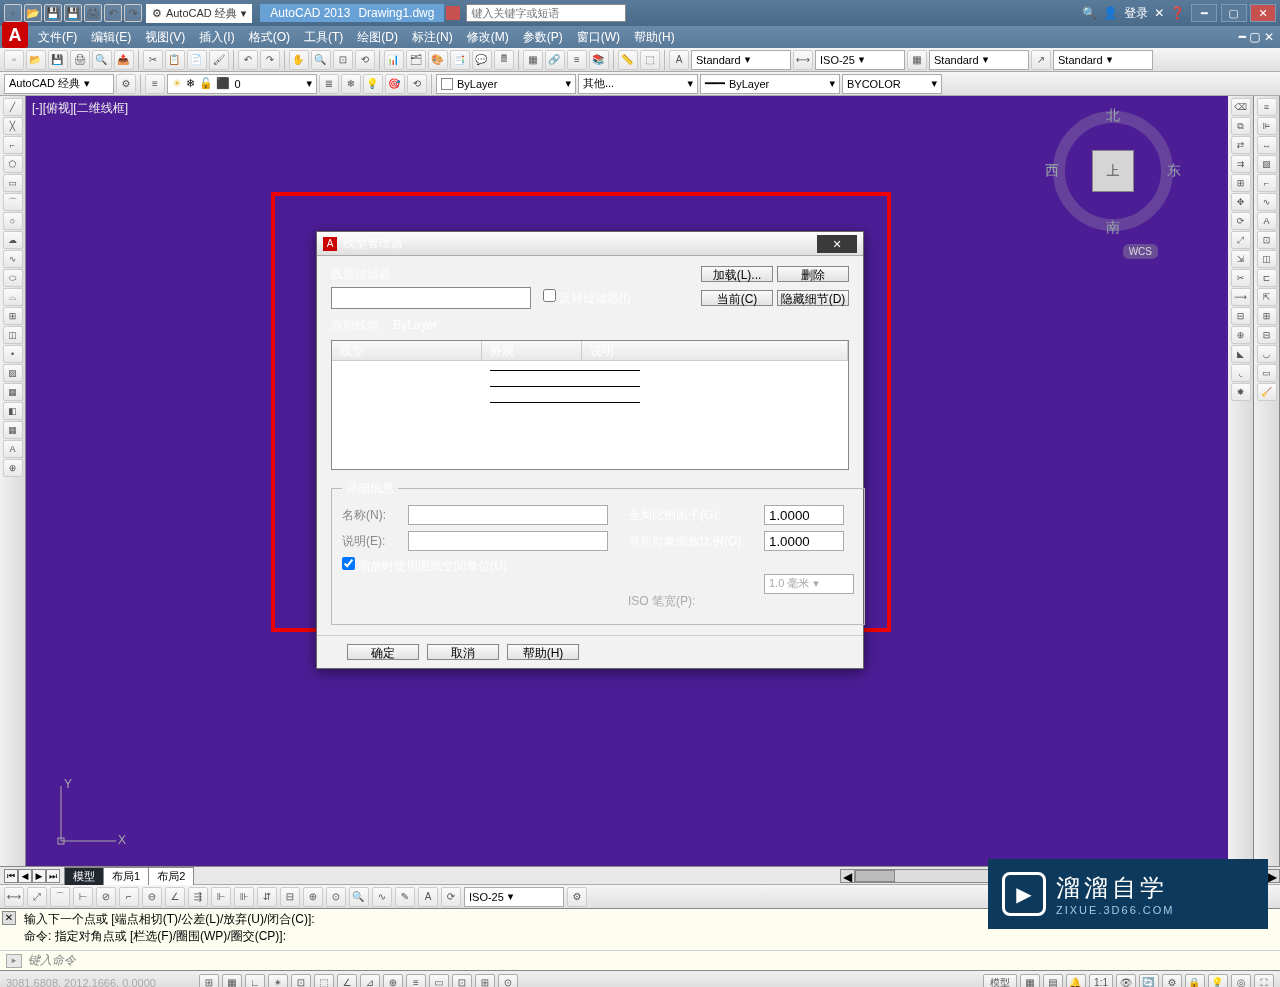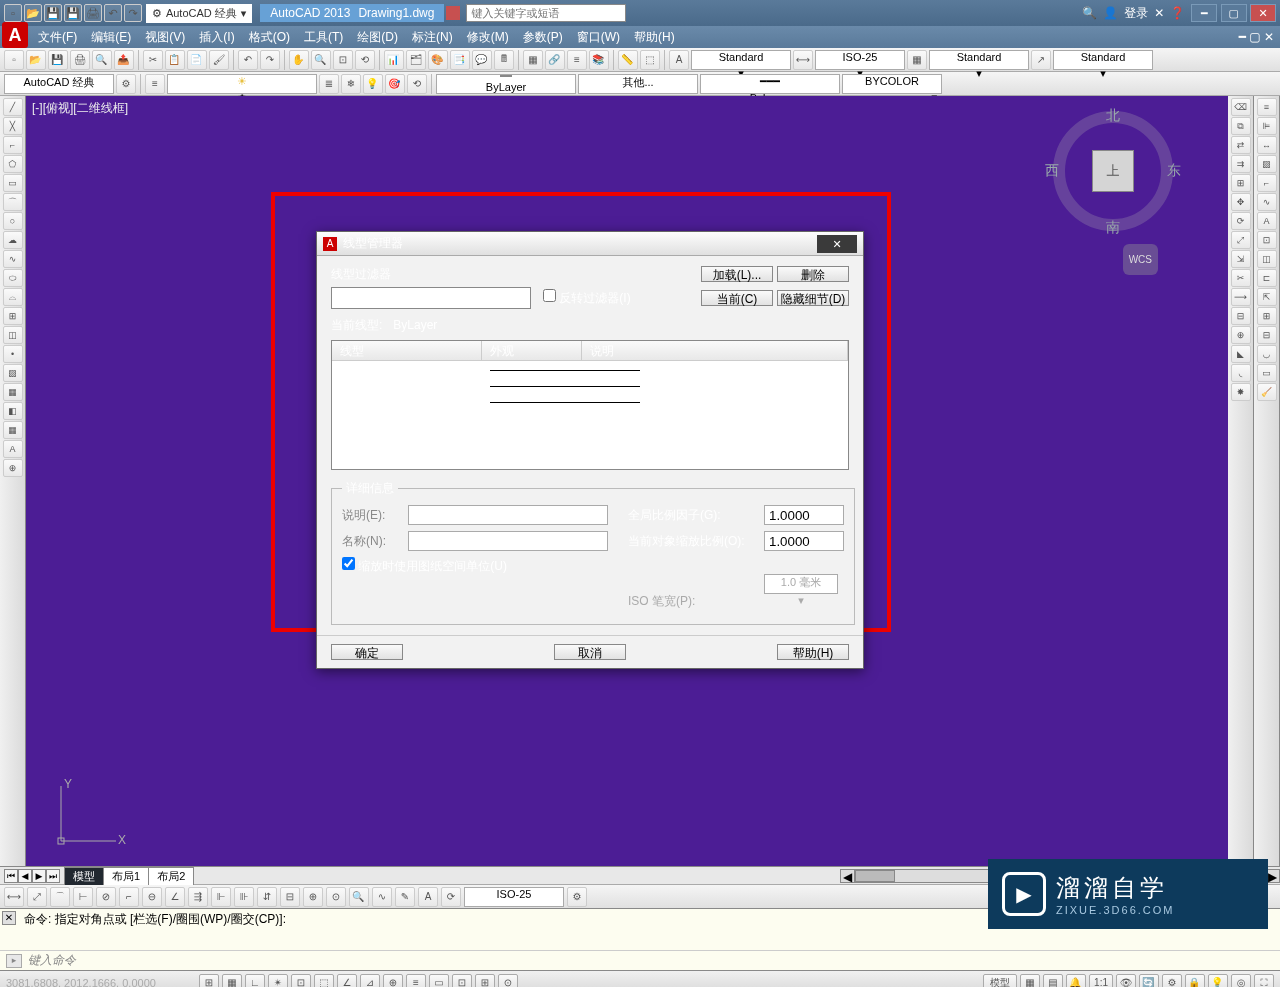--- a/index.html
+++ b/index.html
@@ -14,33 +14,33 @@
 .titlebar .search input { width: 160px; height: 18px; font-size: 11px; padding: 0 4px; border: 1px solid #888; }
 .titlebar .right { margin-left: auto; display: flex; gap: 6px; align-items: center; padding-right: 4px; }
 .titlebar .winbtns span { display: inline-block; width: 26px; height: 18px; background: #5a7a9a; border: 1px solid #7a9ab8; text-align: center; line-height: 16px; font-size: 11px; }
 .titlebar .winbtns .close { background: #c75050; }
 
 .menubar { height: 22px; background: linear-gradient(#6a8aaa, #5a7a9a); display: flex; align-items: center; color: #fff; padding-left: 38px; gap: 14px; font-size: 12px; }
 .app-logo { position: absolute; top: 22px; left: 2px; width: 26px; height: 26px; background: #c00; color: #fff; font-weight: bold; font-size: 18px; display: flex; align-items: center; justify-content: center; border-radius: 3px; z-index: 10; }
 
 .toolbar-row { height: 24px; background: linear-gradient(#f5f5f5, #e0e0e0); border-bottom: 1px solid #aaa; display: flex; align-items: center; padding: 0 4px; gap: 2px; }
 .tb-btn { width: 20px; height: 20px; background: linear-gradient(#fafafa, #e8e8e8); border: 1px solid #ccc; border-radius: 2px; display: inline-flex; align-items: center; justify-content: center; font-size: 10px; color: #555; }
-.tb-sel { height: 20px; background: #fff; border: 1px solid #aaa; padding: 0 4px; font-size: 11px; display: flex; align-items: center; gap: 4px; flex-direction: column; }
+.tb-sel { height: 20px; background: #fff; border: 1px solid #aaa; padding: 0 4px; font-size: 11px; display: flex; align-items: center; gap: 4px; }
 .tb-sep { width: 1px; height: 20px; background: #bbb; margin: 0 2px; }
 
 .content { display: flex; height: 770px; background: #3a3a3a; }
 .side-tb { width: 26px; background: linear-gradient(90deg, #f0f0f0, #dadada); border-right: 1px solid #888; display: flex; flex-direction: column; gap: 1px; padding: 2px 0; align-items: center; }
 .side-tb .tb-btn { width: 20px; height: 18px; font-size: 9px; }
 .canvas { flex: 1; background: #4c1d95; position: relative; color: #fff; }
 .vp-label { position: absolute; top: 4px; left: 6px; font-size: 12px; color: #eee; }
 .viewcube { position: absolute; top: 10px; right: 50px; width: 130px; height: 130px; display: flex; align-items: center; justify-content: center; }
 .vc-ring { width: 120px; height: 120px; border: 12px solid rgba(180,180,180,0.25); border-radius: 50%; position: relative; display: flex; align-items: center; justify-content: center; }
 .vc-cube { width: 42px; height: 42px; background: #d5d5d5; border: 1px solid #888; display: flex; align-items: center; justify-content: center; color: #555; font-size: 13px; }
 .vc-dir { position: absolute; color: #9aa; font-size: 14px; }
-.wcs { position: absolute; top: 148px; right: 70px; background: rgba(150,150,150,0.4); color: #ddd; font-size: 10px; padding: 10px 6px; border-radius: 6px; }
+.wcs { position: absolute; top: 148px; right: 70px; background: rgba(150,150,150,0.4); color: #ddd; font-size: 10px; padding: 2px 6px; border-radius: 6px; }
 .ucs { position: absolute; bottom: 10px; left: 20px; width: 80px; height: 80px; }
 .highlight { position: absolute; border: 4px solid #e00; }
 
 .dialog { position: absolute; width: 548px; background: #f2f2f2; border: 1px solid #666; box-shadow: 0 3px 12px rgba(0,0,0,0.5); font-size: 12px; }
 .dlg-title { height: 24px; background: linear-gradient(#fdfdfd, #e0e0e0); border-bottom: 1px solid #aaa; display: flex; align-items: center; padding: 0 6px; }
 .dlg-title .x { margin-left: auto; width: 40px; height: 18px; background: #3a3a3a; color: #fff; text-align: center; line-height: 18px; font-size: 11px; }
 .dlg-body { padding: 10px 14px; }
 .dlg-sel { height: 22px; border: 1px solid #888; background: #fff; flex: 0 0 200px; padding: 0 4px; display: flex; align-items: center; justify-content: space-between; }
 .dlg-btn { width: 72px; height: 16px; background: linear-gradient(#fafafa, #e2e2e2); border: 1px solid #888; font-size: 12px; cursor: pointer; }
 .dlg-list { border: 1px solid #888; background: #fff; height: 130px; }
@@ -48,21 +48,21 @@
 .dlg-list-head span { padding: 2px 8px; border-right: 1px solid #ccc; font-size: 12px; }
 .dlg-list-row { display: flex; padding: 1px 8px; font-family: SimSun, monospace; font-size: 12px; }
 .dlg-list-row span:nth-child(1){ width: 150px; }
 .dlg-list-row span:nth-child(2){ width: 100px; position: relative; }
 .line-sample { position: absolute; top: 8px; left: 0; width: 80px; border-top: 1px solid #000; }
 .fieldset { border: 1px solid #bbb; padding: 8px 10px; margin-top: 10px; }
 .fieldset legend { padding: 0 4px; font-size: 12px; }
 .fld-row { display: flex; align-items: center; gap: 6px; margin-bottom: 6px; }
 .fld-lbl { width: 60px; color: #888; }
 .fld-inp { border: 1px solid #aaa; background: #fff; height: 20px; padding: 0 4px; }
-.dlg-foot { display: flex; justify-content: space-between; gap: 8px; padding: 8px 14px; border-top: 1px solid #ccc; }
+.dlg-foot { display: flex; justify-content: flex-start; gap: 8px; padding: 8px 30px; border-top: 1px solid #ccc; }
 
 .tabs-row { height: 18px; background: #e8e8e8; display: flex; align-items: center; border-top: 1px solid #888; }
 .tabs-row .tab { padding: 1px 8px; background: #fff; border: 1px solid #888; border-bottom: none; font-size: 11px; margin-right: -1px; }
 .tabs-row .nav { display: flex; gap: 0; padding: 0 4px; }
 .tabs-row .nav span { width: 14px; height: 14px; border: 1px solid #888; background: #f5f5f5; font-size: 9px; text-align: center; line-height: 12px; }
 .hscroll { margin-left: auto; width: 440px; height: 14px; background: #ddd; border: 1px solid #888; display: flex; }
 .hscroll .thumb { width: 40px; background: #bbb; border: 1px solid #888; }
 
 .dim-tb { height: 24px; background: linear-gradient(#f5f5f5, #e0e0e0); border-top: 1px solid #aaa; display: flex; align-items: center; padding: 0 4px; gap: 3px; }
 
@@ -353,43 +353,43 @@
                 <span class="line-sample"></span>
               </span>
               <span>Continuous</span>
             </div>
         </div>
         <fieldset class="fieldset">
           <legend>详细信息</legend>
           <div style="display:flex;gap:20px;">
             <div style="flex:1;">
               <div class="fld-row">
+                  <span class="fld-lbl">名称(N):</span>
+                  <input class="fld-inp" style="width: 200px;" disabled="">
+                </div>
+              <div class="fld-row">
                   <span class="fld-lbl">说明(E):</span>
-                  <input class="fld-inp" style="width: 200px;" disabled="">
-                </div>
-              <div class="fld-row">
-                  <span class="fld-lbl">名称(N):</span>
                   <input class="fld-inp" style="width: 200px;" disabled="">
                 </div>
               <div class="fld-row">
                   <label><input type="checkbox" checked="" style=""> <span>缩放时使用图纸空间单位(U)</span></label>
                 </div>
             </div>
             <div style="flex:1;">
               <div class="fld-row">
                   <span style="width:130px;">全局比例因子(G):</span>
                   <input class="fld-inp" style="width: 80px;" value="1.0000">
                 </div>
               <div class="fld-row">
                   <span style="width:130px;">当前对象缩放比例(O):</span>
                   <input class="fld-inp" style="width: 80px;" value="1.0000">
                 </div>
               <div class="fld-row">
                   <span style="width:130px;color:#aaa;margin-top:36px;">ISO 笔宽(P):</span>
-                  <div class="tb-sel" style="width:74px;color:#aaa;">
+                  <div class="tb-sel" style="width:90px;color:#aaa;">
                     <span>1.0 毫米</span>
                     <span>▾</span>
                   </div>
                 </div>
             </div>
           </div>
         </fieldset>
       </div>
       <div class="dlg-foot">
         <button class="dlg-btn">确定</button>
@@ -477,20 +477,21 @@
   <span class="tb-btn">⟳</span>
   <div class="tb-sel" style="width:100px;">
       <span>ISO-25</span>
       <span>▾</span>
     </div>
   <span class="tb-btn">⚙</span>
 </div>
 
 <div class="cmdline">
   <span class="close-x">✕</span>
+  <div style="padding-left:18px;">输入下一个点或 [端点相切(T)/公差(L)/放弃(U)/闭合(C)]:</div>
   <div style="padding-left:18px;">命令: 指定对角点或 [栏选(F)/圈围(WP)/圈交(CP)]:</div>
 </div>
 <div class="cmd-input">
   <span class="prompt">▸</span>
   <span style="font-style:italic;">键入命令</span>
 </div>
 
 <div class="statusbar">
   <span class="sb-coords">3081.6808, 2012.1666, 0.0000</span>
   <span class="sb-btn">⊞</span>

